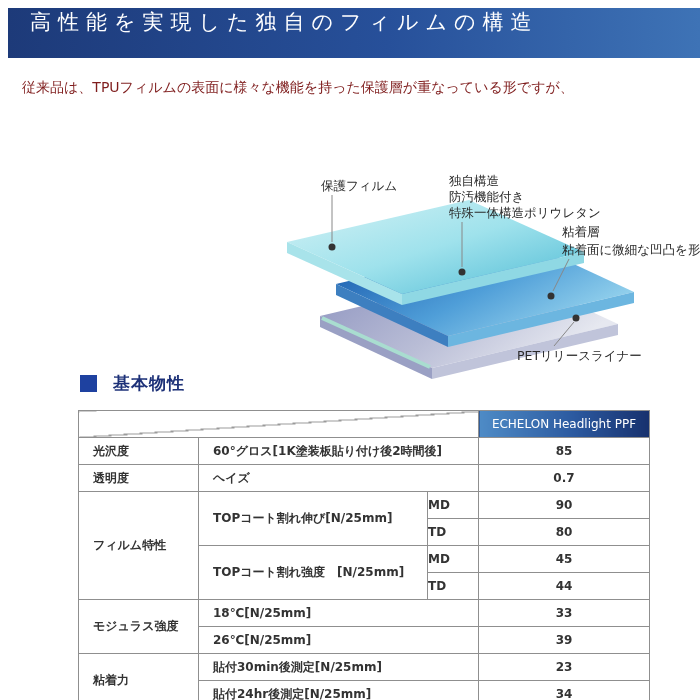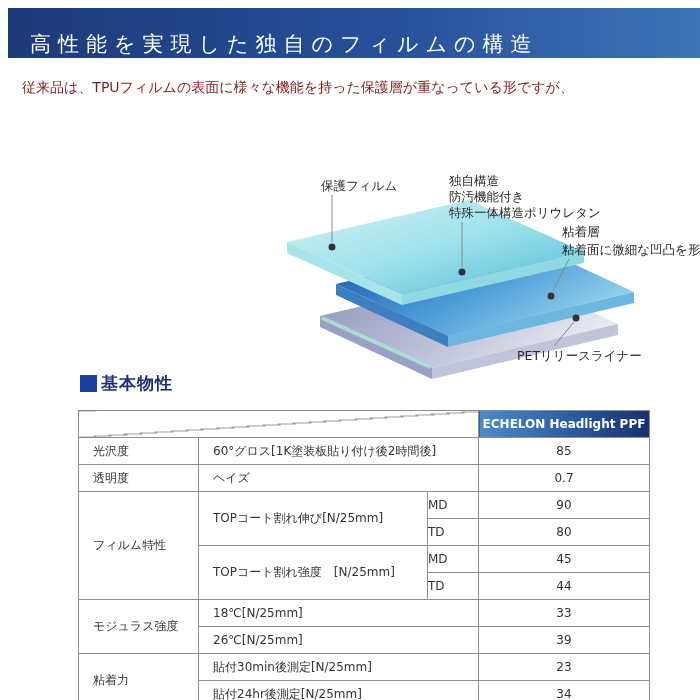--- a/index.html
+++ b/index.html
@@ -5,66 +5,66 @@
   html,body{margin:0;padding:0;}
   body{
     width:700px;height:700px;position:relative;background:#ffffff;
     font-family:"DejaVu Sans","Liberation Sans",sans-serif;
     color:#222;overflow:hidden;
   }
   
   .banner{
     position:absolute;left:8px;top:8px;right:0;height:50px;
     background:linear-gradient(90deg,#1d3a79 0%,#27509a 55%,#3e73b6 100%);
-    display:flex;align-items:flex-end;
+    display:flex;align-items:flex-start;
   }
   .banner-title{
     font-family:"DejaVu Serif","Liberation Serif",serif;
     color:#ffffff;font-size:21px;font-weight:500;letter-spacing:7px;
     padding-left:22px;white-space:nowrap;
   }
   
   .intro{
     position:absolute;left:22px;top:70px;width:684px;
     font-size:14px;line-height:34px;color:#7f1d1d;
   }
   .intro div{white-space:nowrap;}
   
   .diagram{position:absolute;left:0;top:168px;width:700px;height:212px;margin-left:24px;}
   .diagram svg{display:block;}
   .callout-text{font-size:12.5px;fill:#2a2a2a;}
   
   .section-head{
-    position:absolute;left:80px;top:372px;display:flex;align-items:center;gap:4px;
+    position:absolute;left:80px;top:372px;display:flex;align-items:center;gap:16px;
   }
   .section-bullet{width:17px;height:17px;background:#1e41a0;display:inline-block;}
   .section-title{font-size:17px;font-weight:bold;color:#1d3178;letter-spacing:1px;}
   
   .spec-table{
     position:absolute;left:78px;top:410px;
     border-collapse:collapse;table-layout:fixed;
     font-size:12px;color:#333;
   }
   .spec-table td,.spec-table th{
     border:1px solid #8f8f8f;padding:0 0 0 14px;height:26px;
-    font-weight:normal;text-align:left;vertical-align:middle;line-height:1.25;
+    font-weight:bold;text-align:left;vertical-align:middle;line-height:1.25;
   }
   .spec-table .c-prop{width:105px;}
   .spec-table .c-cond{width:214px;}
   .spec-table .c-sub{width:50px;text-align:left;padding:0;}
   .spec-table .c-val{width:170px;text-align:center;padding:0;}
   .spec-table .diag-cell{
     padding:0;
     background:linear-gradient(to bottom right,
       transparent calc(50% - 0.6px),#9a9a9a calc(50% - 0.6px),
       #9a9a9a calc(50% + 0.6px),transparent calc(50% + 0.6px));
   }
   .spec-table .product-cell{
     background:linear-gradient(90deg,#4e8bc6 0%,#2c5aa0 55%,#17316e 100%);
-    color:#ffffff;font-weight:bold;text-align:center;padding:0;font-size:12px;
+    color:#ffffff;font-weight:normal;text-align:center;padding:0;font-size:12px;
   }
 </style>
 </head>
 <body>
 
 <div class="banner">
   <div class="banner-title">高性能を実現した独自のフィルムの構造</div>
 </div>
 
 <div class="intro">

